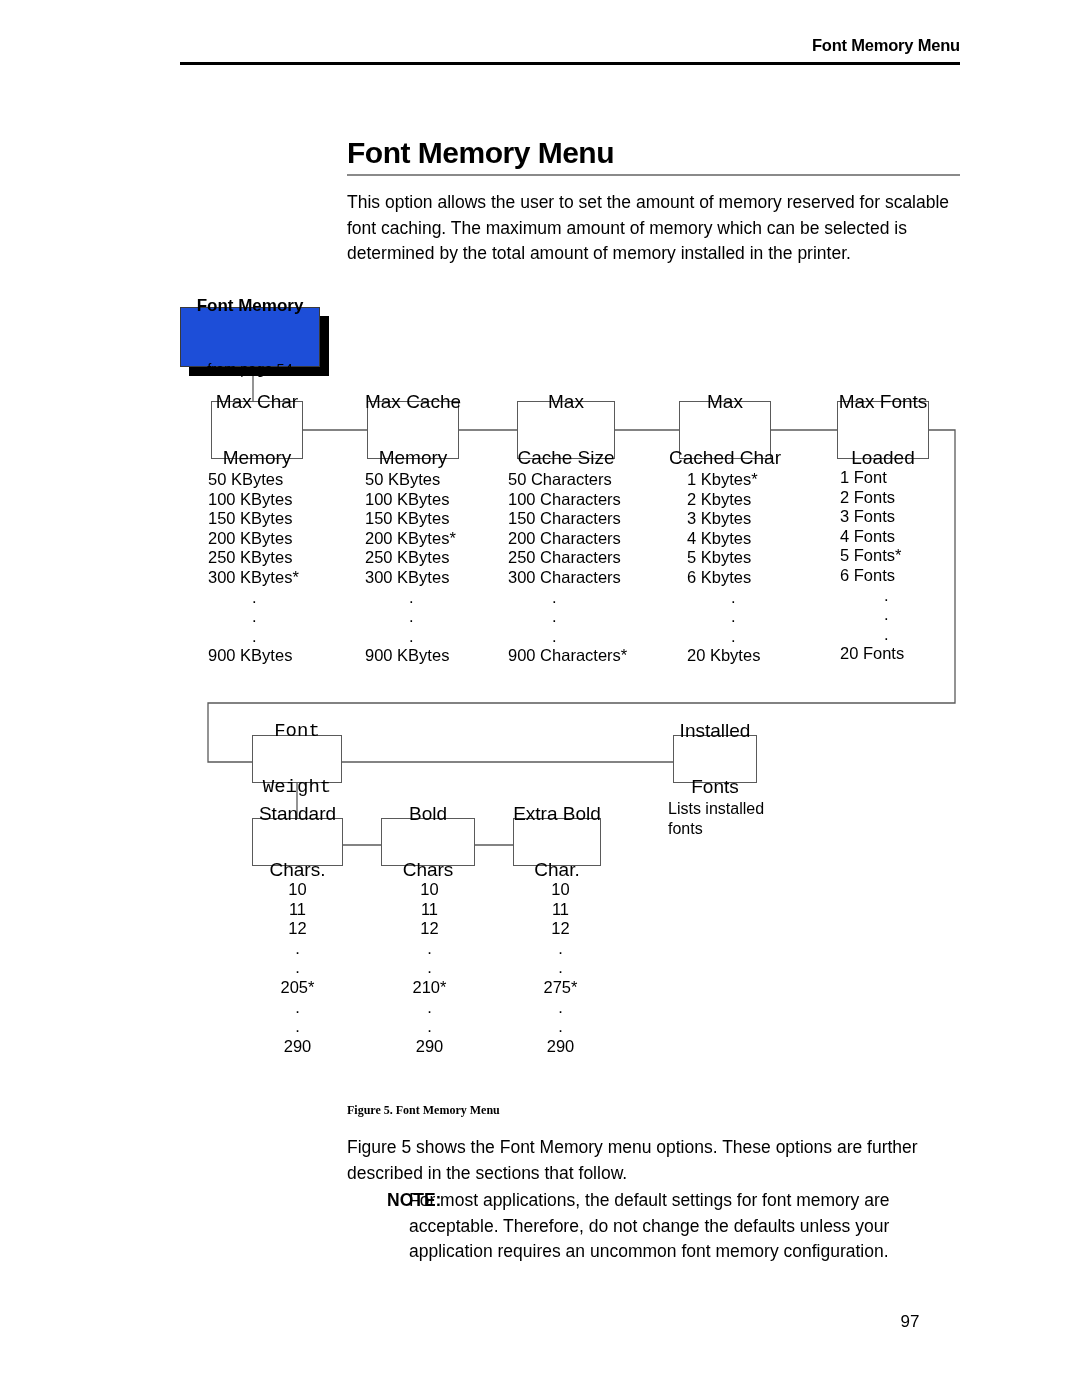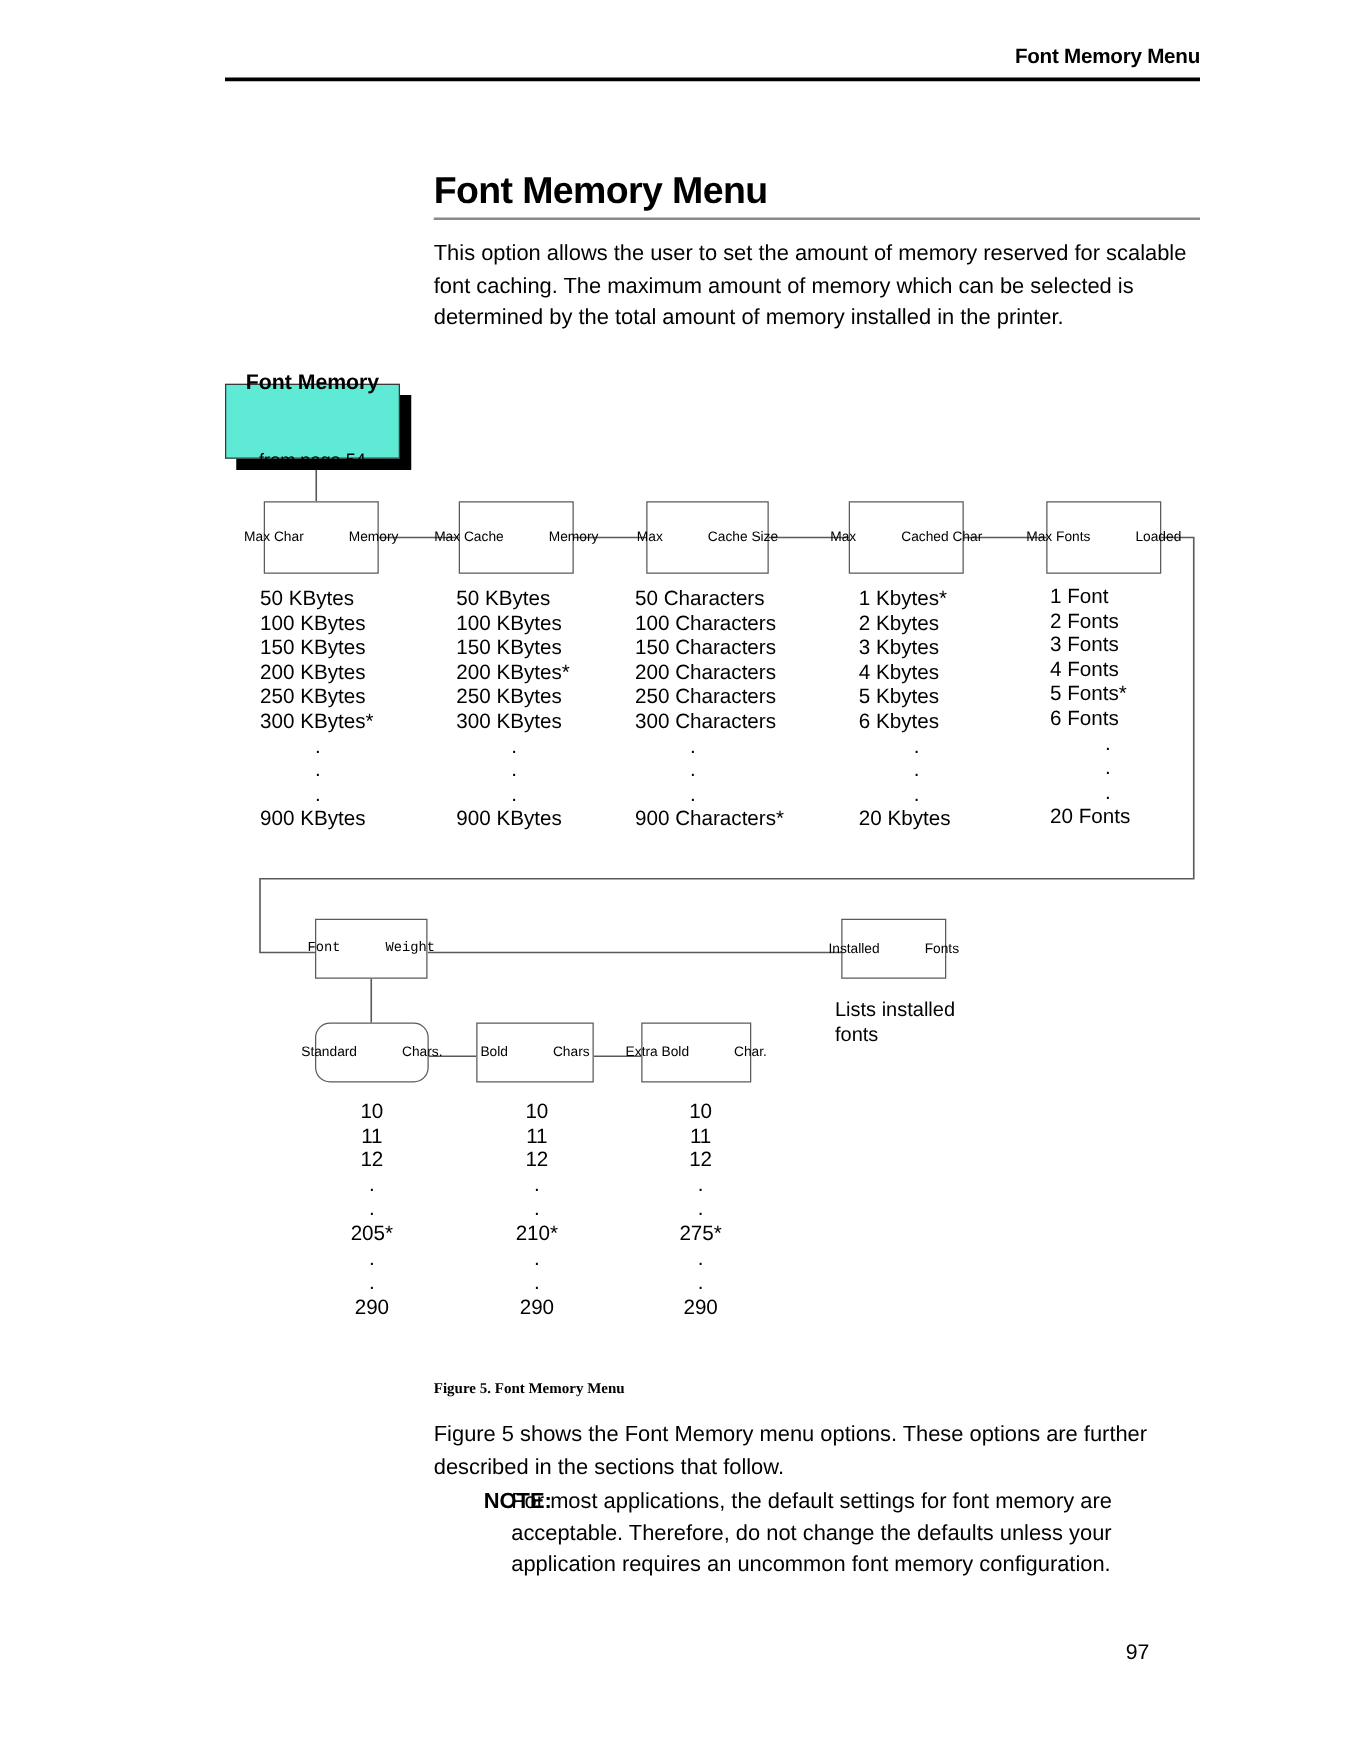--- a/index.html
+++ b/index.html
@@ -78,40 +78,41 @@
     top: 0;
   }
 
   
   .node {
     position: absolute;
     box-sizing: border-box;
     border: 1.2px solid #5a5a5a;
     background: #ffffff;
     display: flex;
+    flex-direction: column;
     align-items: center;
     justify-content: center;
-    font-size: 11px;
+    font-size: 19px;
     line-height: 20px;
     text-align: center;
     z-index: 3;
     gap: 36px;
   }
   .node span { display: block; white-space: nowrap; }
 
   
   #node-root {
     position: absolute;
     left: 180px;
     top: 307px;
     width: 140px;
     height: 60px;
     box-sizing: border-box;
     border: 1.2px solid #3a3a3a;
-    background: #5eead4;
+    background: #1d4ed8;
     box-shadow: 9px 9px 0 0 #000000;
     display: flex;
     flex-direction: column;
     align-items: center;
     justify-content: center;
     z-index: 4;
     gap: 42px;
   }
   #node-root .root-title {
     font-size: 17px;
@@ -319,21 +320,21 @@
     <span>Font</span>
     <span>Weight</span>
   </div>
   <div class="node" style="left:673px; top:735px; width:84px; height:48px;">
     <span>Installed</span>
     <span>Fonts</span>
   </div>
 
   <div class="note-text" style="left:668px; top:799px; width:120px;">Lists installed fonts</div>
 
-  <div class="node" style="left:252px; top:818px; width:91px; height:48px;border-radius:12px;">
+  <div class="node" style="left:252px; top:818px; width:91px; height:48px;">
     <span>Standard</span>
     <span>Chars.</span>
   </div>
   <div class="node" style="left:381px; top:818px; width:94px; height:48px;">
     <span>Bold</span>
     <span>Chars</span>
   </div>
   <div class="node" style="left:513px; top:818px; width:88px; height:48px;text-align:right;">
     <span>Extra Bold</span>
     <span>Char.</span>

